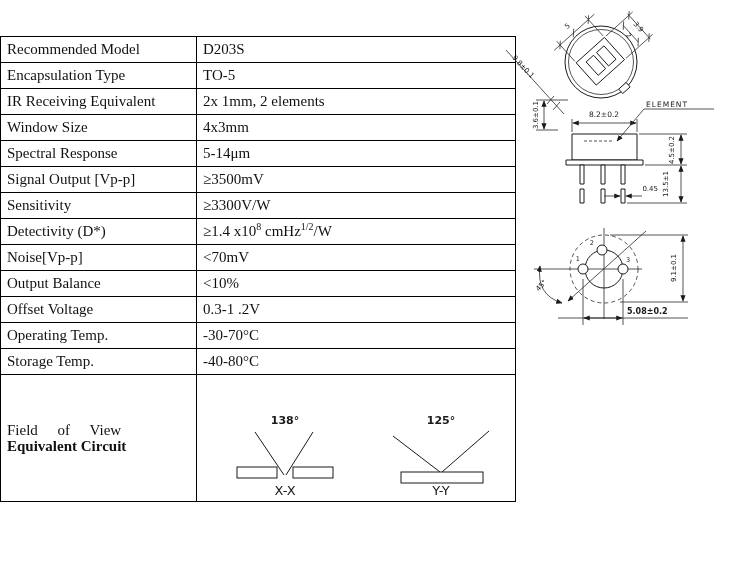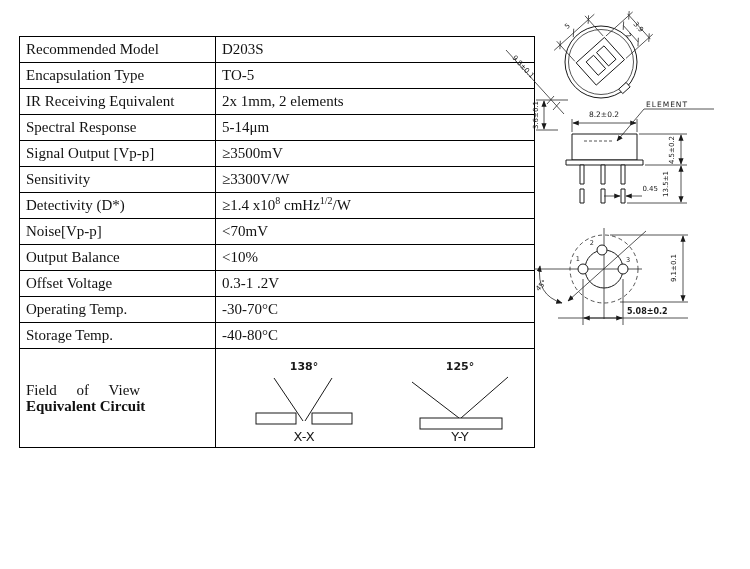--- a/index.html
+++ b/index.html
@@ -3,41 +3,41 @@
 <meta charset="utf-8">
 <style>
   html,body{margin:0;padding:0;}
   body{
     width:750px;height:569px;position:relative;background:#ffffff;
     font-family:"Liberation Serif","DejaVu Serif",serif;color:#111;
     overflow:hidden;
   }
   
   table.spec{
-    position:absolute;left:19px;top:36px;
+    position:absolute;left:0;top:36px;
     border-collapse:collapse;table-layout:fixed;
   }
   table.spec td{
     border:1px solid #000;
     font-size:15px;line-height:1.1;
     padding:1px 6px;vertical-align:middle;
     white-space:nowrap;overflow:hidden;
   }
   table.spec col.c1{width:196px;}
   table.spec col.c2{width:291px;}
   table.spec tr{height:26px;}
   table.spec td sup{font-size:10px;line-height:0;}
   tr.fov-row{height:102px;}
   td.fov-label{
     vertical-align:bottom;padding-bottom:10px;white-space:normal;
   }
   td.fov-label .l1{display:block;word-spacing:16px;}
   td.fov-label .l2{display:block;font-weight:bold;}
   td.fov-cell{padding:0;}
-  .fov-wrap{display:flex;align-items:flex-start;padding-top:6px;}
+  .fov-wrap{display:flex;align-items:flex-start;padding-top:6px;margin-top:28px;}
   .fov-wrap svg{display:block;}
   .fov-xx{margin-left:24px;}
   .fov-yy{margin-left:30px;}
   
   .drawing-svg{position:absolute;left:500px;top:0;}
   .drawing-svg *{vector-effect:non-scaling-stroke;}
   .dim-text{font-family:"DejaVu Sans","Liberation Sans",sans-serif;fill:#1a1a1a;}
   .ln{stroke:#1a1a1a;stroke-width:1;fill:none;}
   .thin{stroke:#2a2a2a;stroke-width:0.8;fill:none;}
   .fill-w{fill:#ffffff;}
@@ -58,20 +58,24 @@
       </tr>
       <tr>
         <td>Encapsulation Type</td>
         <td>TO-5</td>
       </tr>
       <tr>
         <td>IR Receiving Equivalent</td>
         <td>2x 1mm, 2 elements</td>
       </tr>
       <tr>
+        <td>Window Size</td>
+        <td>4x3mm</td>
+      </tr>
+      <tr>
         <td>Spectral Response</td>
         <td>5-14μm</td>
       </tr>
       <tr>
         <td>Signal Output [Vp-p]</td>
         <td>≥3500mV</td>
       </tr>
       <tr>
         <td>Sensitivity</td>
         <td>≥3300V/W</td>

